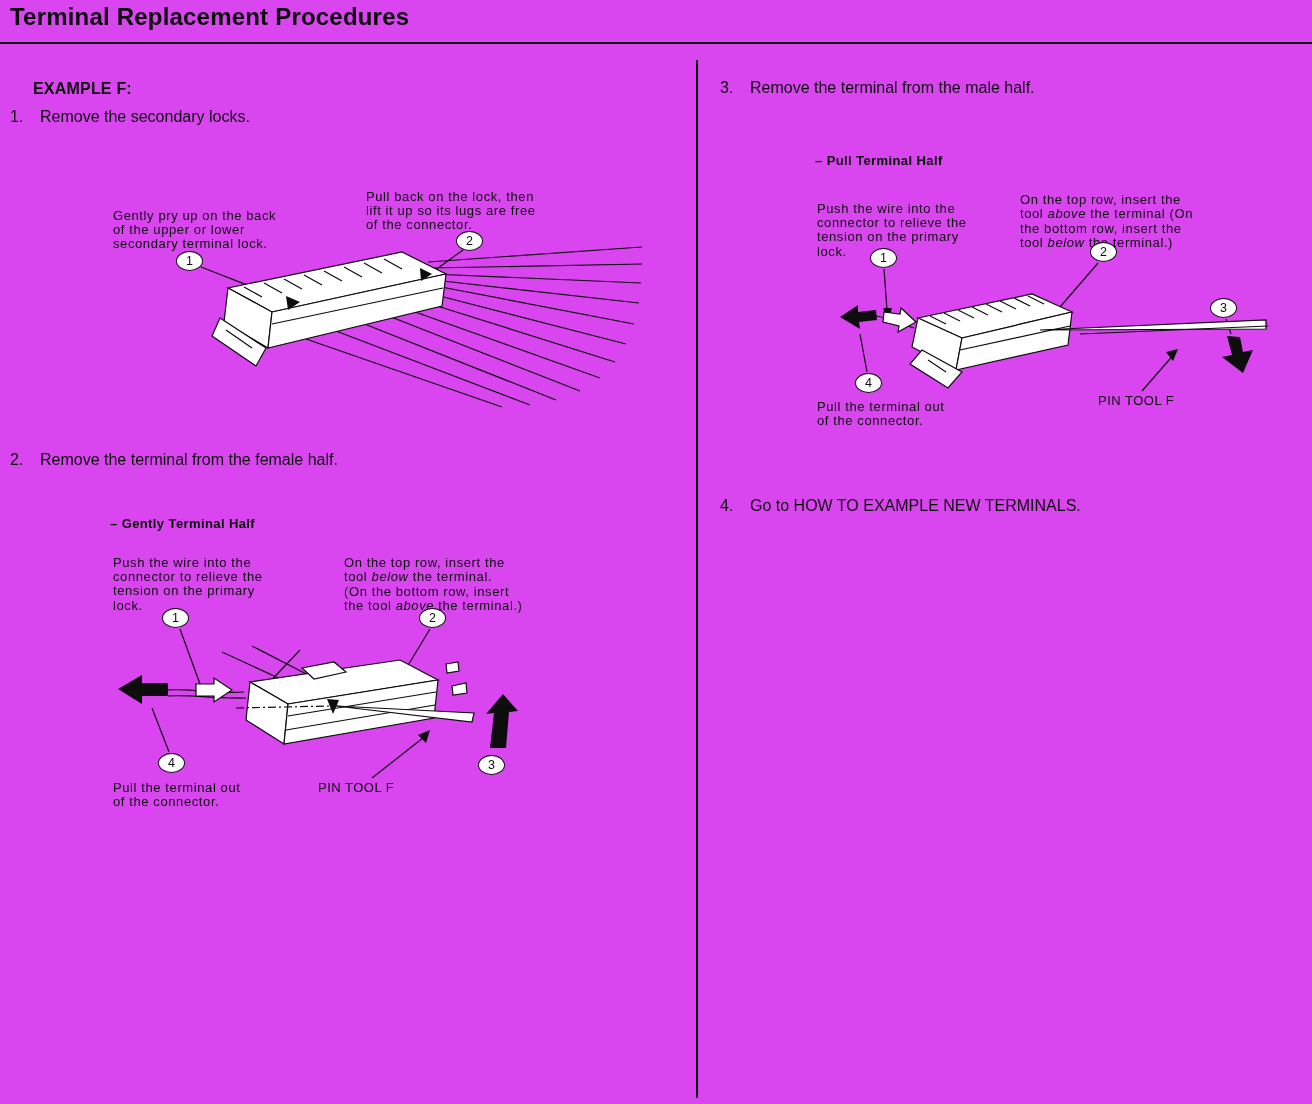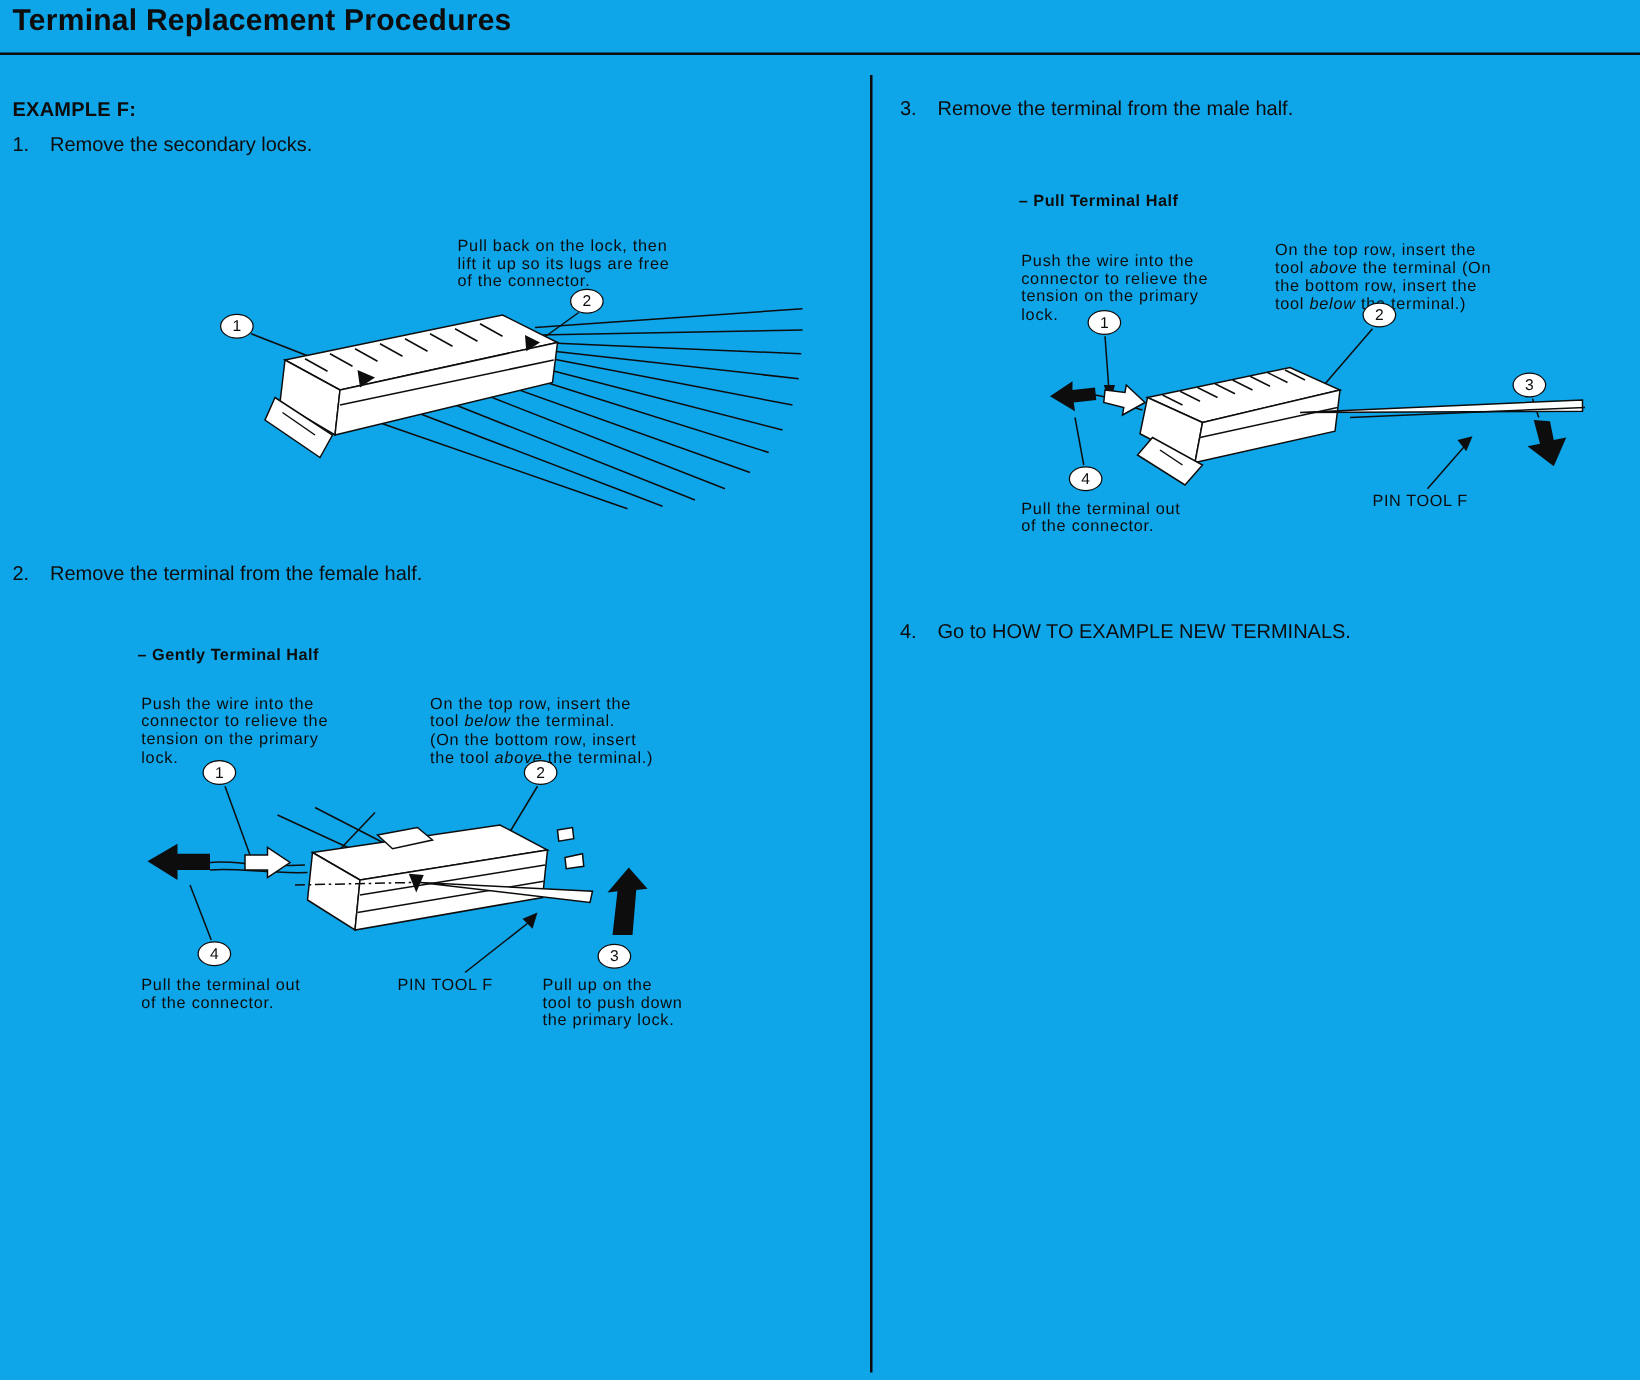--- a/index.html
+++ b/index.html
@@ -1,25 +1,25 @@
 <!DOCTYPE html>
 <html><head>
 <meta charset="utf-8">
 <style>
   * { margin:0; padding:0; box-sizing:border-box; }
   html,body { background:#ffffff; }
   body { font-family:"Liberation Sans", sans-serif; color:#0d0d0d; }
-  .page { position:relative; width:1312px; height:1104px; background:#0ea5e9; overflow:hidden; }
+  .page { position:relative; width:1312px; height:1104px; background:#d946ef; overflow:hidden; }
   .abs { position:absolute; }
   .title { font-size:24px; font-weight:700; letter-spacing:0.2px; }
   .rule { background:#0d0d0d; }
   .step { display:flex; z-index:2; }
   .step-num { width:30px; font-size:16px; flex:0 0 auto; }
   .step-text { font-size:16px;text-align:center; }
-  .example { font-size:16px; font-weight:700; letter-spacing:0.2px; z-index:2; }
+  .example { font-size:16px; font-weight:700; letter-spacing:0.2px; z-index:2;margin-left:23px; }
   .callout { font-size:13px; line-height:14.2px; letter-spacing:0.6px; white-space:pre-line; z-index:2; }
   .fig-label { font-size:13px; font-weight:700; letter-spacing:0.4px; z-index:2; }
   .pin-label { font-size:13px; font-weight:400; letter-spacing:0.5px; z-index:2; }
   .badge { width:27px; height:20px; border:1.7px solid #0d0d0d; border-radius:50%;
            display:flex; align-items:center; justify-content:center;
            font-size:12.5px; background:#ffffff; z-index:3; }
   svg.fig { position:absolute; z-index:1; overflow:visible; }
   .ln { stroke:#0d0d0d; stroke-width:1.2; fill:none; }
   .fc { fill:#ffffff; stroke:#0d0d0d; stroke-width:1.2; }
   .blk { fill:#0d0d0d; stroke:none; }
@@ -73,20 +73,23 @@
       <line class="ln" x1="384" y1="259" x2="402" y2="269"></line>
       <line class="ln" x1="272" y1="324" x2="443" y2="288"></line>
     </g>
     <g>
       <polygon class="fc" points="220,318 266,348 256,366 212,336"></polygon>
       <line class="ln" x1="226" y1="330" x2="252" y2="348"></line>
     </g>
     <polygon class="blk" points="286,296 300,302 288,310"></polygon>
     <polygon class="blk" points="420,268 432,274 421,281"></polygon>
   </svg>
+  <div class="abs callout" style="left:113px;top:209px;width:250px">Gently pry up on the back
+of the upper or lower
+secondary terminal lock.</div>
   <div class="abs badge" style="left:176px;top:251px">1</div>
   <div class="abs callout" style="left:366px;top:190px;width:250px">Pull back on the lock, then
 lift it up so its lugs are free
 of the connector.</div>
   <div class="abs badge" style="left:456px;top:231px">2</div>
 
   <div class="abs step" style="left:10px;top:451px">
     <span class="step-num">2.</span>
     <span class="step-text">Remove the terminal from the female half.</span>
   </div>
@@ -136,23 +139,20 @@
     <polygon class="fc" points="336,706 474,713 472,722"></polygon>
     <polygon class="blk" points="327,699 339,700 333,714"></polygon>
     <polygon class="blk" points="503,694 486,714 494,713 490,748 506,748 509,712 518,711"></polygon>
   </svg>
 
   <div class="abs badge" style="left:158px;top:753px">4</div>
   <div class="abs callout" style="left:113px;top:781px;width:200px">Pull the terminal out
 of the connector.</div>
   <div class="abs pin-label" style="left:318px;top:780px">PIN TOOL F</div>
   <div class="abs badge" style="left:478px;top:755px">3</div>
-  <div class="abs callout" style="left:434px;top:781px;width:170px">Pull up on the
-tool to push down
-the primary lock.</div>
 
   <div class="abs step" style="left:720px;top:79px">
     <span class="step-num">3.</span>
     <span class="step-text">Remove the terminal from the male half.</span>
   </div>
 
   <div class="abs fig-label" style="left:815px;top:153px">– Pull Terminal Half</div>
   <div class="abs callout" style="left:817px;top:202px;width:220px">Push the wire into the
 connector to relieve the
 tension on the primary

